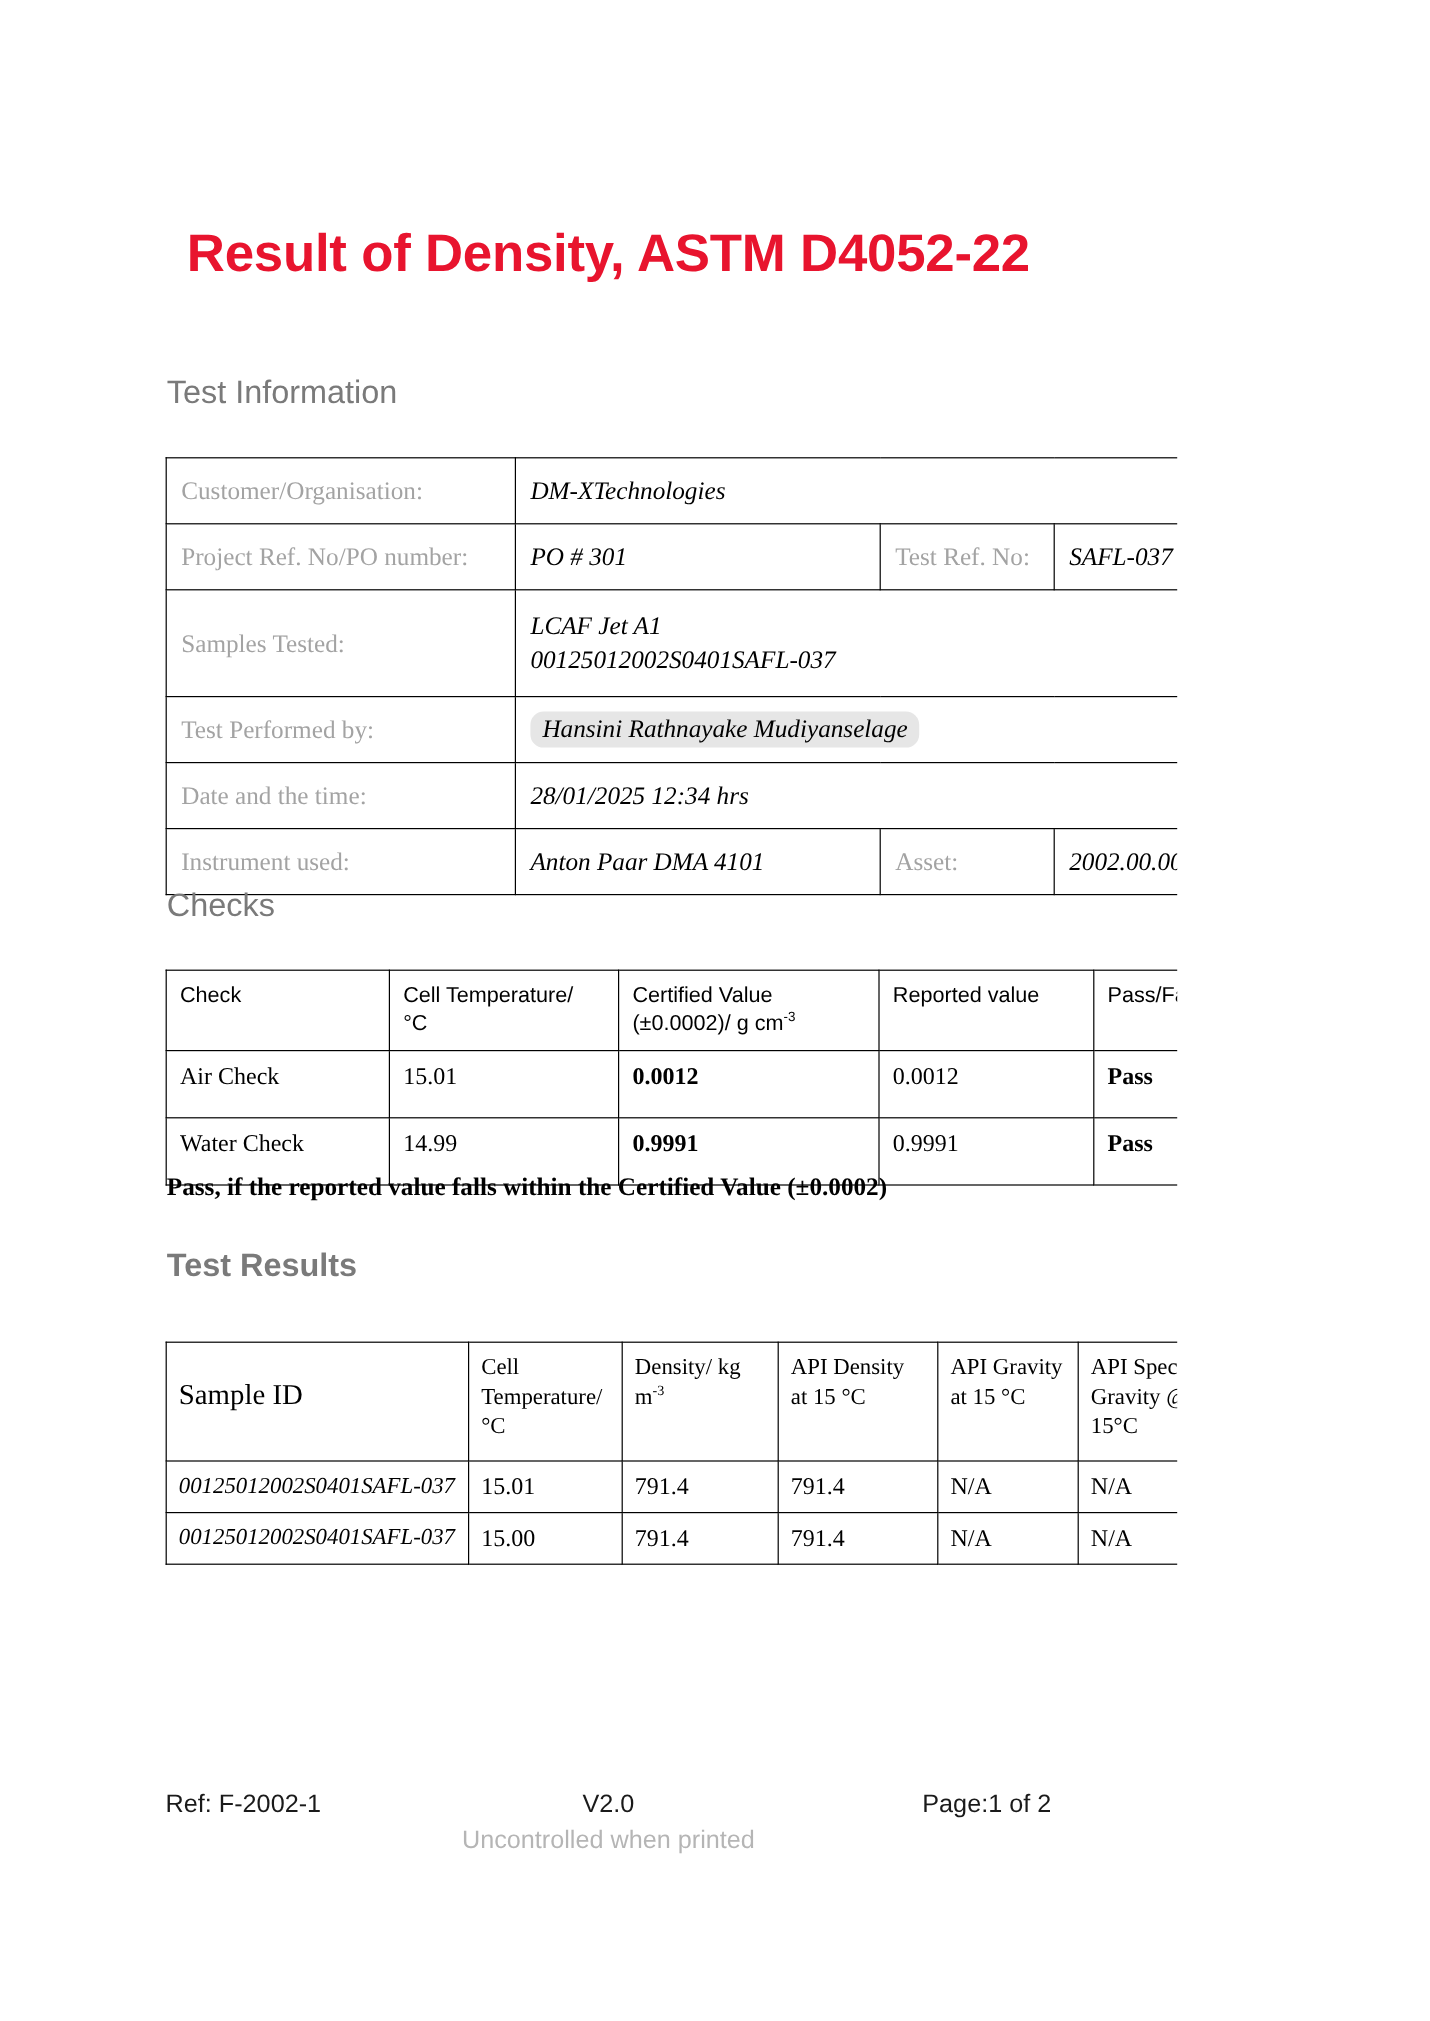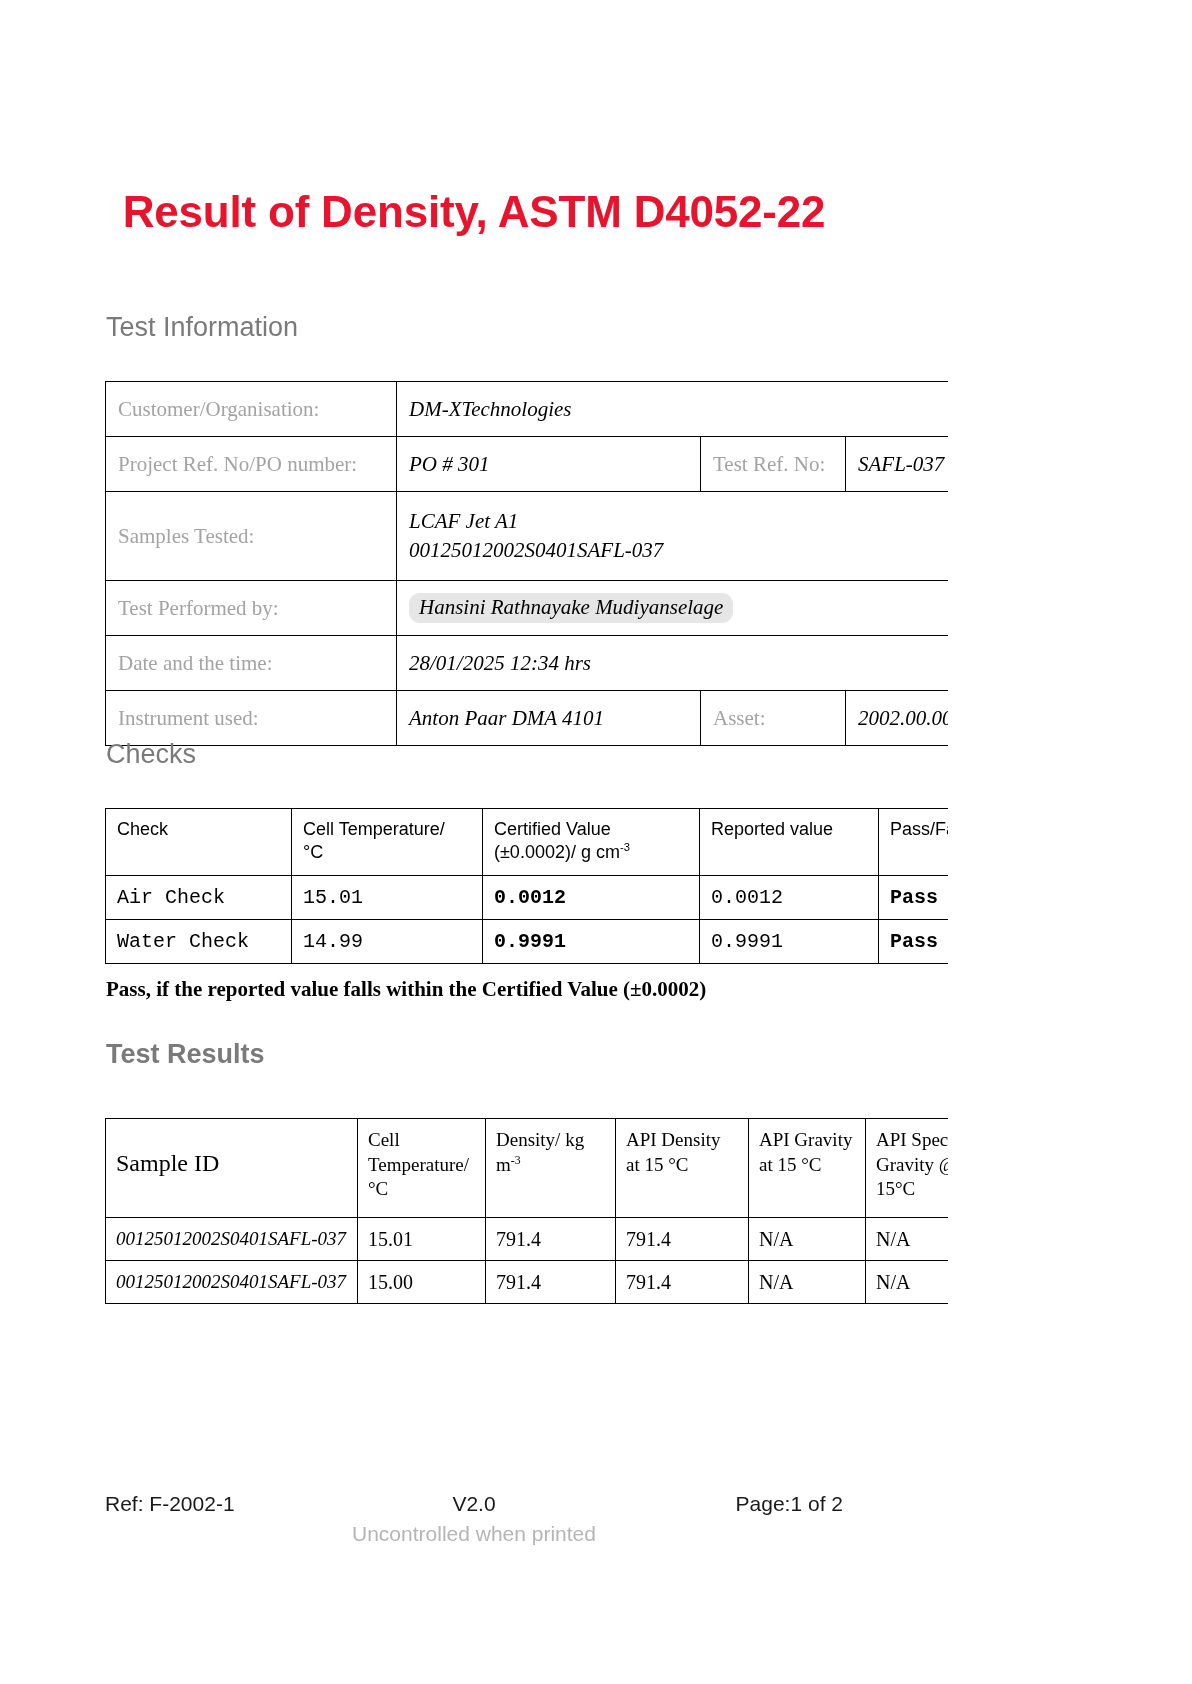--- a/index.html
+++ b/index.html
@@ -8,20 +8,21 @@
     background: #ffffff;
   }
   .page {
     position: relative;
     width: 948px;
     height: 1684px;
     background: #ffffff;
     font-family: "Liberation Serif", serif;
     overflow: hidden;
     box-sizing: border-box;
+    margin-left: 33px;
   }
 
   
   .doc-title {
     position: absolute;
     left: 0;
     right: 0;
     top: 188px;
     text-align: center;
     font-family: "Liberation Sans", sans-serif;
@@ -107,24 +108,24 @@
     font-family: "Liberation Sans", sans-serif;
     font-size: 18px;
     font-weight: normal;
     color: #000;
     padding: 9px 0 9px 11px;
     height: 48px;
     vertical-align: top;
     line-height: 1.28;
   }
   #tbl-checks td {
-    font-family: Liberation Mono, monospace;
+    font-family: Liberation Serif, serif;
     font-size: 20px;
     color: #000;
-    padding: 8px 0 8px 11px;
+    padding: 8px 0 20px 11px;
     height: 27px;
   }
   #tbl-checks td.bold { font-weight: bold; }
   sup.sup { font-size: 0.62em; vertical-align: super; line-height: 0; }
 
   
   .note-line {
     position: absolute;
     left: 106px;
     top: 977px;

